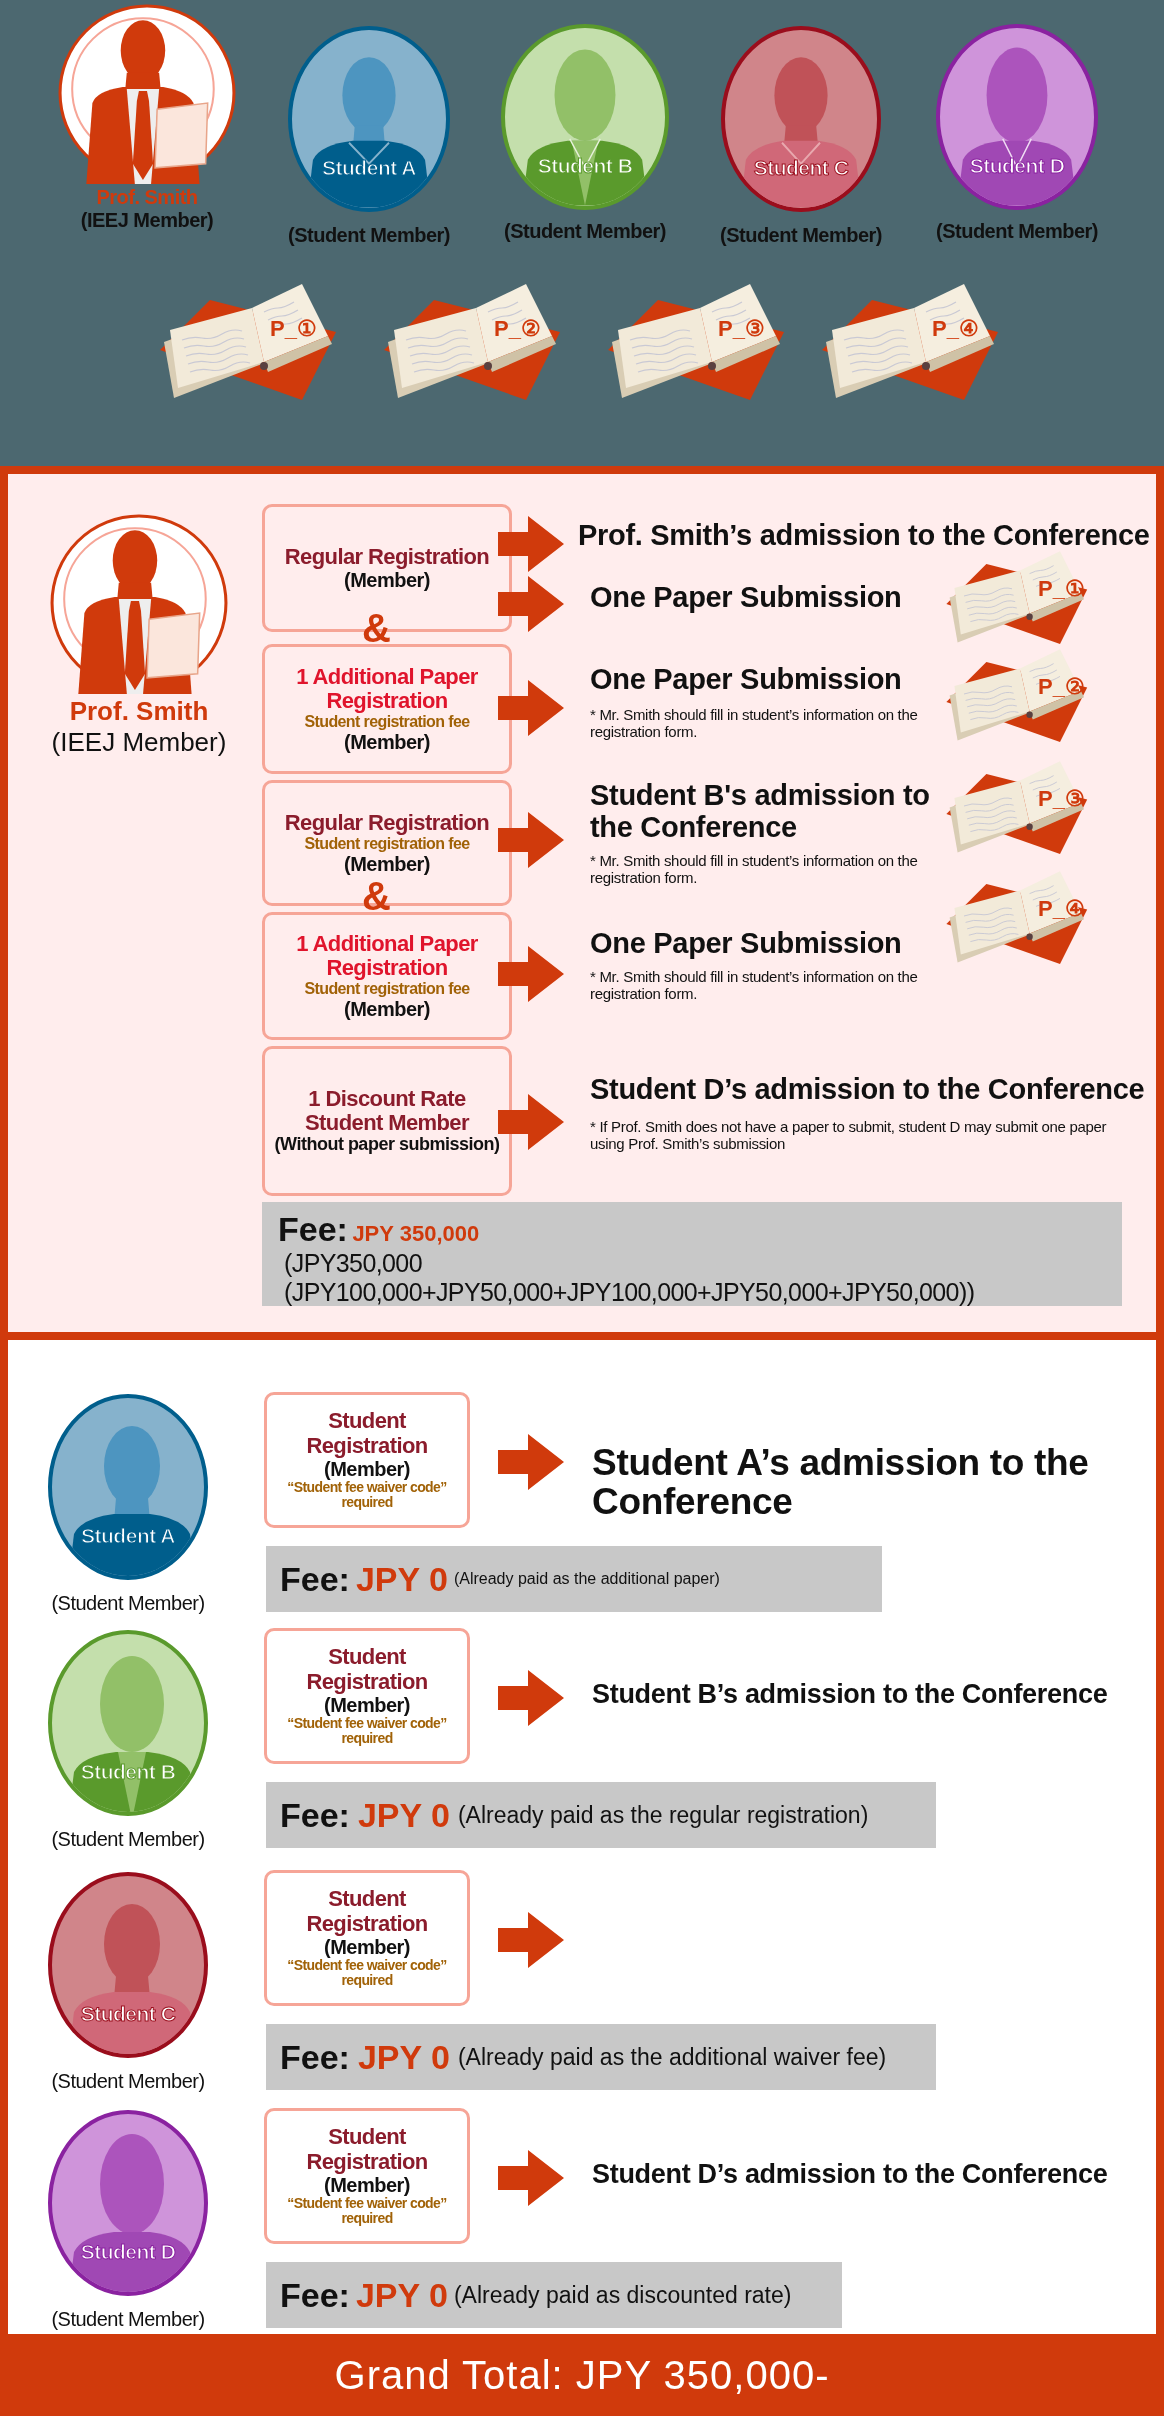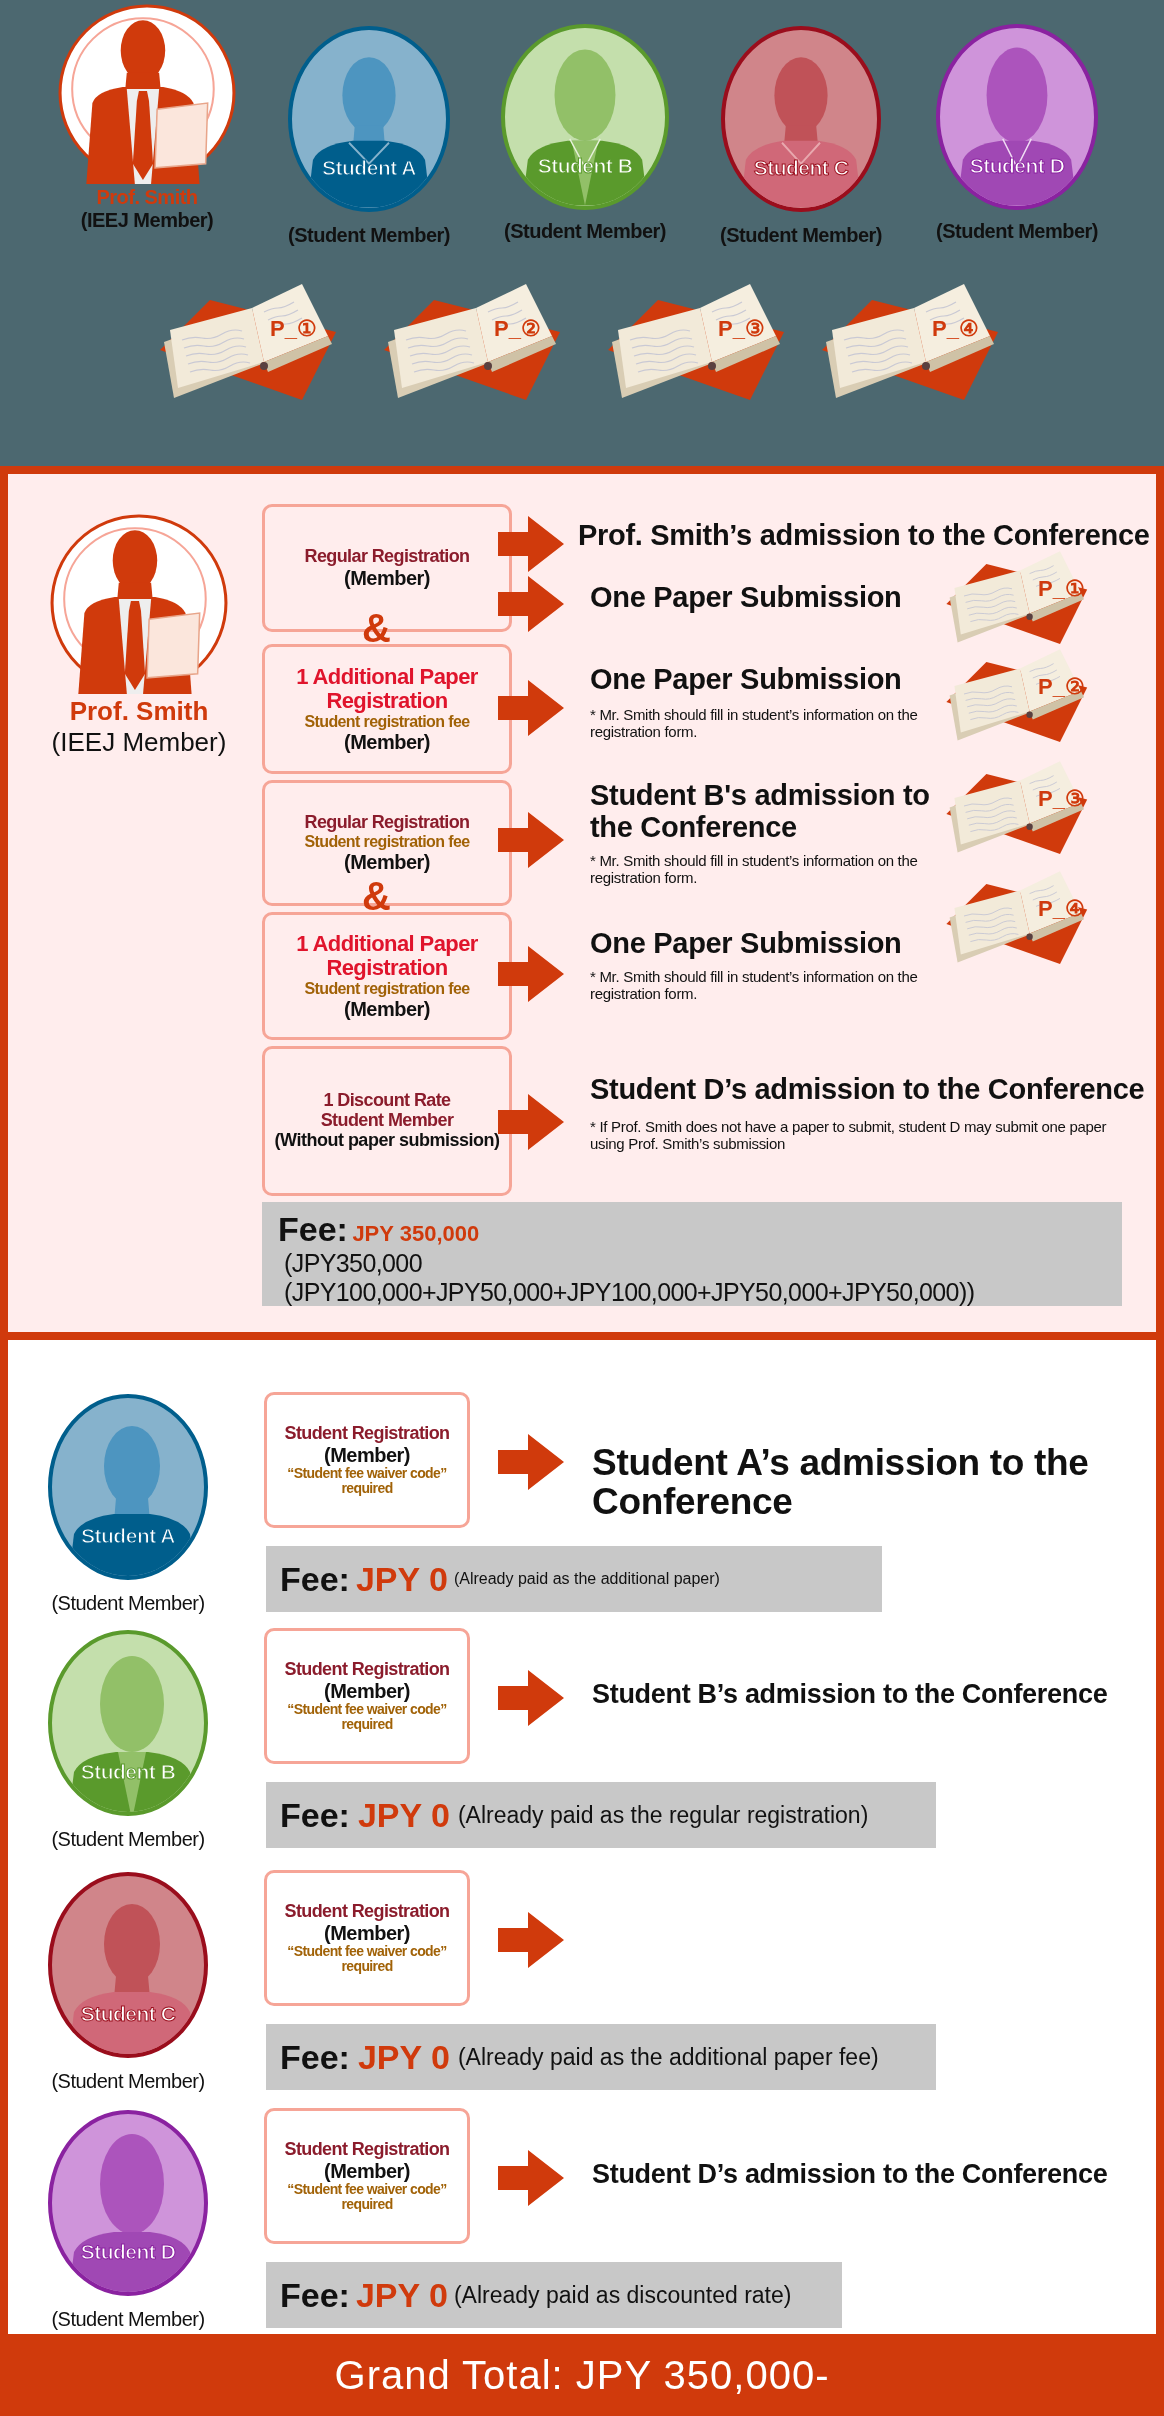--- a/index.html
+++ b/index.html
@@ -18,21 +18,21 @@
   .book svg { width: 100%; height: 100%; }
   .book-label { position: absolute; font-weight: bold; color: #d03a0c; font-size: 22px; }
 
   
   #sec1 { position: absolute; left: 8px; top: 474px; width: 1148px; height: 858px; background: #ffeded; }
   #sec2 { position: absolute; left: 8px; top: 1340px; width: 1148px; height: 994px; background: #fff; }
   #grand { position: absolute; left: 0; top: 2334px; width: 1164px; height: 82px; display: flex; align-items: center; justify-content: center; color: #fff; font-size: 40px; letter-spacing: 1px; }
 
   .regbox { position: absolute; border: 3px solid #f6a597; border-radius: 10px; background: #ffeded; text-align: center; display: flex; flex-direction: column; justify-content: center; align-items: center; line-height: 1.1; }
   .regbox.white { background: #fff; }
-  .rb-title { color: #8b1c2c; font-weight: bold; font-size: 18px; letter-spacing: -0.6px; }
+  .rb-title { color: #8b1c2c; font-weight: bold; font-size: 22px; letter-spacing: -0.6px; }
   .rb-red { color: #e0142c; font-weight: bold; font-size: 22px; letter-spacing: -0.6px; }
   .rb-sub { color: #a16207; font-weight: bold; font-size: 16px; letter-spacing: -0.6px; }
   .rb-mem { color: #111; font-weight: bold; font-size: 20px; letter-spacing: -0.5px; }
   .amp { position: absolute; color: #d03a0c; font-weight: bold; font-size: 40px; }
 
   .arrow { position: absolute; width: 66px; height: 56px; }
   .arrow svg { width: 100%; height: 100%; }
 
   .outcome { position: absolute; font-weight: bold; color: #111; font-size: 29px; letter-spacing: -0.3px; line-height: 1.05; }
   .note { position: absolute; color: #111; font-size: 15px; line-height: 1.15; letter-spacing: -0.3px; }
@@ -348,21 +348,21 @@
       <div class="rb-mem">(Member)</div>
       <div class="rb-sub" style="font-size:14px;">“Student  fee waiver code”</div>
       <div class="rb-sub" style="font-size:14px;">required</div>
     </div>
     <div class="arrow" style="left:490px;top:40px;"><svg>
           <use href="#arrow"></use>
         </svg></div>
     <div class="feebox" style="left:258px;top:152px;width:670px;height:66px;display:flex;align-items:center;padding-left:14px;gap:8px;">
       <span class="fee-label" style="font-size:34px;">Fee:</span>
       <span class="fee-val" style="font-size:34px;">JPY 0</span>
-      <span class="fee-note" style="font-size:23px;">(Already paid as the additional paper fee)</span>
+      <span class="fee-note" style="font-size:23px;">(Already paid as the additional waiver fee)</span>
     </div>
   </div>
 
   <div style="position:absolute;left:0;top:770px;width:100%;height:236px;">
     <div style="position:absolute;left:40px;top:0;width:160px;height:186px;border-radius:50%;overflow:hidden;background:#cf94da;border:4px solid #8a22a0;">
       <svg viewBox="0 0 160 186" width="160" height="186">
         <ellipse cx="80" cy="70" rx="32" ry="50" fill="#ac54bc"></ellipse>
         <path d="M16,186 L22,138 Q30,122 62,118 L98,118 Q130,122 138,138 L144,186 Z" fill="#a048b4"></path>
       </svg>
       <div class="avatar-label" style="top:126px;-webkit-text-stroke:1px #8a22a0;">Student D</div>

